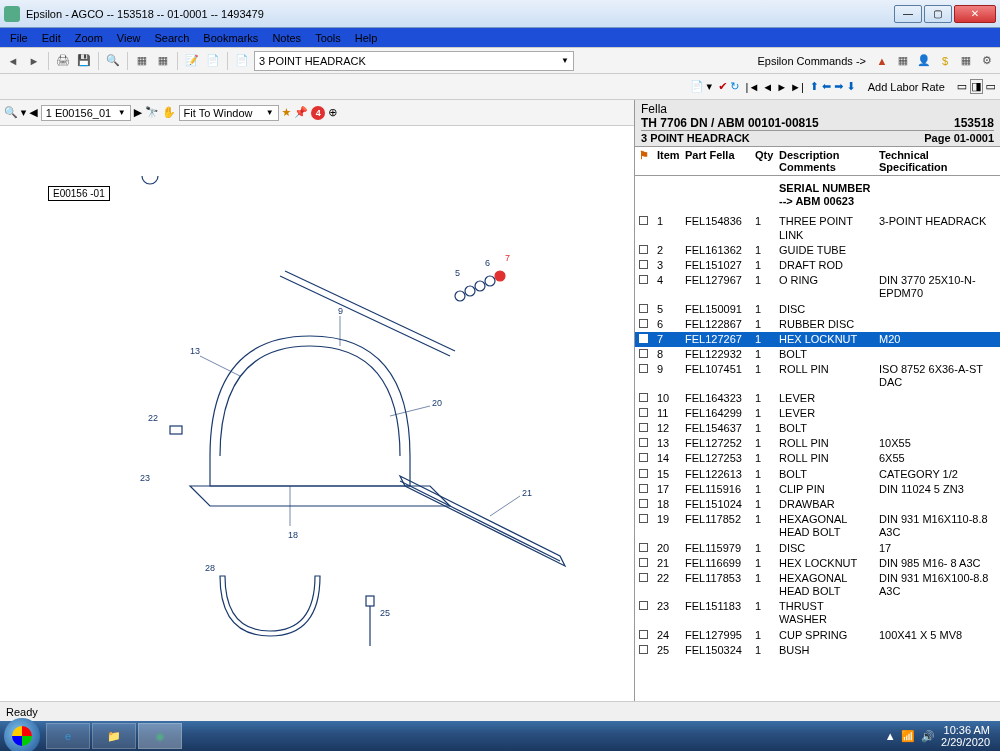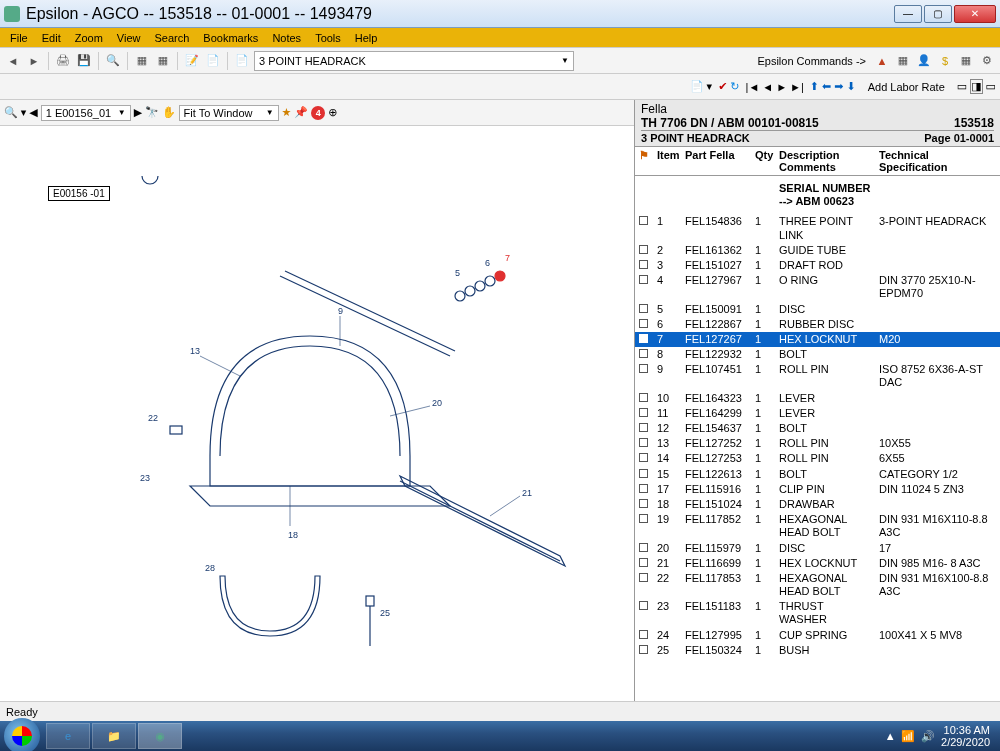--- a/index.html
+++ b/index.html
@@ -1,27 +1,27 @@
 <!DOCTYPE html>
 <html><head>
 <meta charset="utf-8">
 <style>
 * { box-sizing: border-box; margin: 0; padding: 0; }
 body { font-family: "Segoe UI", Tahoma, sans-serif; font-size: 11px; background: #fff; overflow: hidden; width: 1000px; height: 751px; position: relative; }
 
 
 .titlebar { height: 28px; background: linear-gradient(#e8f0fa, #cde0f5); border-bottom: 1px solid #7a9cc0; display: flex; align-items: center; padding: 0 4px; }
 .titlebar .app-icon { width: 16px; height: 16px; background: #5a8; border-radius: 3px; margin-right: 6px; }
-.titlebar .title { flex: 1; color: #000; font-size: 16px; }
+.titlebar .title { flex: 1; color: #000; font-size: 11px; }
 .titlebar .win-btns { display: flex; gap: 2px; }
 .titlebar .win-btn { width: 28px; height: 18px; border: 1px solid #5a7ca0; background: linear-gradient(#e8f0fa,#cde0f5); display: flex; align-items: center; justify-content: center; font-size: 10px; border-radius: 2px; cursor: pointer; }
 .titlebar .win-btn.close { background: linear-gradient(#f08080,#d43838); color: #fff; border-color: #a02020; width: 42px; }
 
 
-.menubar { height: 20px; background: #eab308; border-bottom: 1px solid #ccc; display: flex; align-items: center; padding: 0 4px; gap: 2px; }
+.menubar { height: 20px; background: #1d4ed8; border-bottom: 1px solid #ccc; display: flex; align-items: center; padding: 0 4px; gap: 2px; }
 .menubar .menu-item { padding: 2px 6px; cursor: pointer; }
 
 
 .toolbar { height: 26px; background: #f4f4f4; border-bottom: 1px solid #ccc; display: flex; align-items: center; padding: 0 4px; gap: 3px; }
 .toolbar .tb-btn { width: 18px; height: 18px; display: flex; align-items: center; justify-content: center; cursor: pointer; font-size: 11px; color: #555; }
 .toolbar .sep { width: 1px; height: 18px; background: #ccc; margin: 0 2px; }
 .toolbar .combo { height: 20px; border: 1px solid #aaa; background: #fff; padding: 0 4px; display: flex; align-items: center; min-width: 120px; font-size: 11px; }
 .toolbar .combo .arrow { margin-left: auto; font-size: 8px; }
 
 .toolbar2 { height: 26px; background: #f4f4f4; border-bottom: 1px solid #ccc; display: flex; align-items: center; padding: 0 4px; gap: 3px; }

